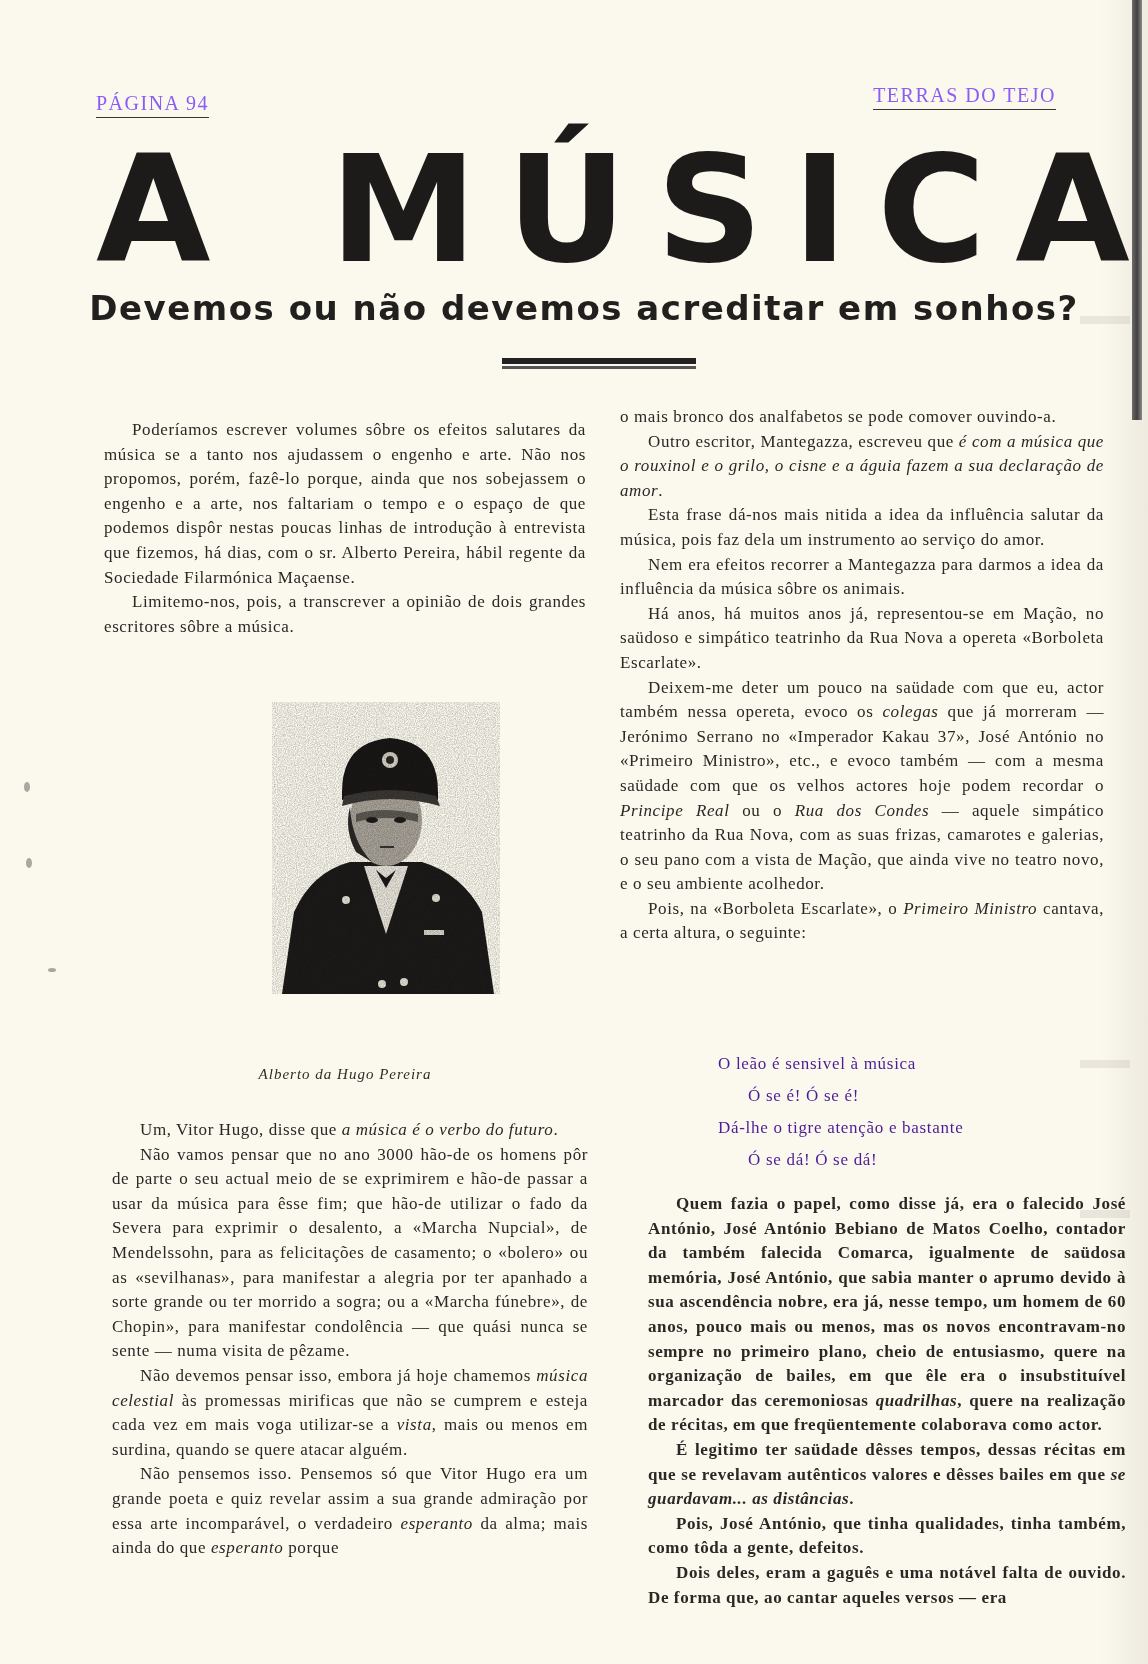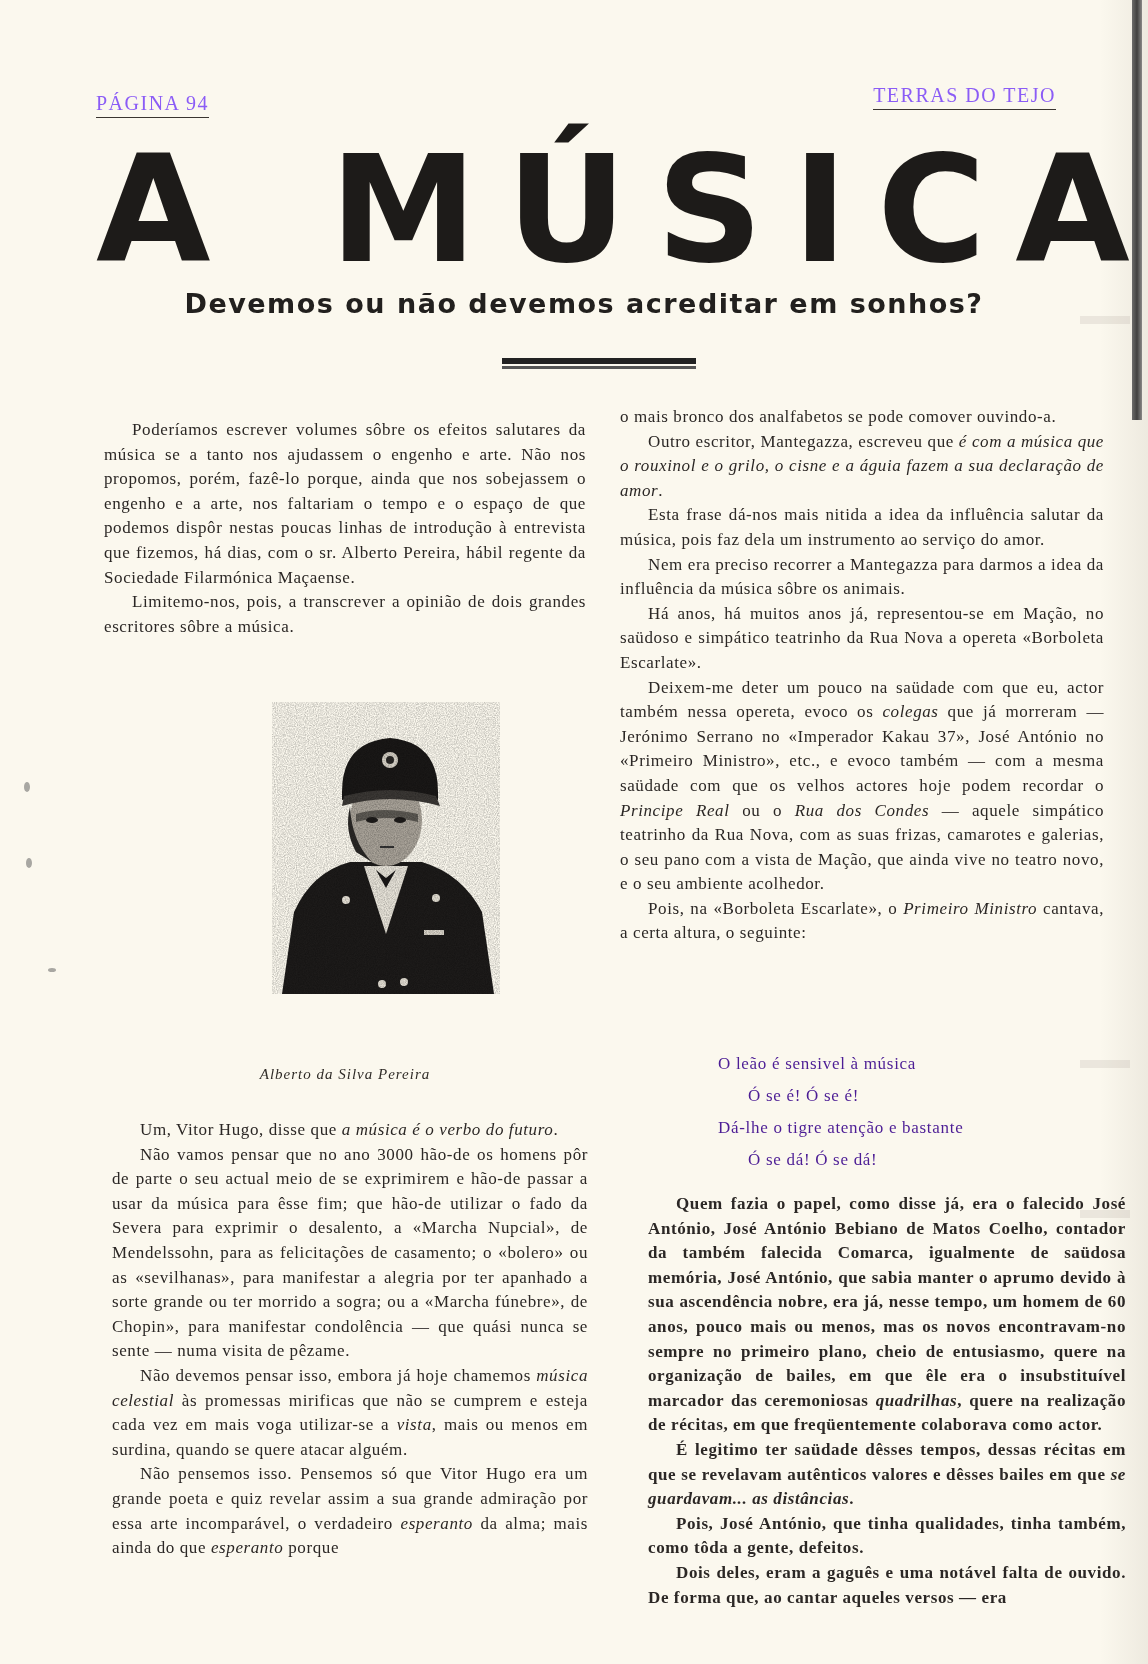--- a/index.html
+++ b/index.html
@@ -31,21 +31,21 @@
     position: absolute; top: 136px; left: 96px; width: 1034px;
     display: flex; justify-content: space-between; align-items: flex-end;
     font-family: "DejaVu Sans", sans-serif; font-weight: 900;
     font-size: 148px; line-height: 1; color: #1d1b19;
     letter-spacing: 0;
   }
   .main-title span { display: inline-block; transform: scaleX(1.0); }
   .subtitle {
     position: absolute; top: 288px; left: 0; width: 1148px; text-align: center;
     font-family: "DejaVu Sans", sans-serif; font-weight: bold;
-    font-size: 27px; letter-spacing: 1.5px; color: #22201e;
+    font-size: 34px; letter-spacing: 1.5px; color: #22201e;
     padding-left: 20px; box-sizing: border-box;
   }
   .divider {
     position: absolute; top: 358px; left: 502px; width: 194px; height: 6px;
     background: #222; border-bottom: 2px solid #fbf8ee;
     box-shadow: 0 3px 0 #555;
   }
   .col {
     position: absolute; font-family: "Liberation Serif", serif;
     font-size: 17px; line-height: 24.6px; color: #2b2725;
@@ -127,34 +127,34 @@
       <circle cx="118" cy="58" r="8" fill="#d7d2c7"></circle>
       <circle cx="118" cy="58" r="4" fill="#2a2826"></circle>
       <circle cx="74" cy="198" r="4" fill="#e6e1d6"></circle>
       <circle cx="164" cy="196" r="4" fill="#e6e1d6"></circle>
       <rect x="152" y="228" width="20" height="5" fill="#d9d4c9"></rect>
       <circle cx="110" cy="282" r="4" fill="#e6e1d6"></circle>
       <circle cx="132" cy="280" r="4" fill="#e6e1d6"></circle>
     </g>
     <rect width="228" height="292" fill="#fbf8ee" filter="url(#grain)" opacity=".35"></rect>
   </svg>
-  <div class="caption">Alberto da Silva Pereira</div>
+  <div class="caption">Alberto da Hugo Pereira</div>
 
   <div class="col left-bottom">
     <p><span>Um, Vitor Hugo, disse que </span><em>a música é o verbo do futuro</em><span>.</span></p>
     <p>Não vamos pensar que no ano 3000 hão-de os homens pôr de parte o seu actual meio de se exprimirem e hão-de passar a usar da música para êsse fim; que hão-de utilizar o fado da Severa para exprimir o desalento, a «Marcha Nupcial», de Mendelssohn, para as felicitações de casamento; o «bolero» ou as «sevilhanas», para manifestar a alegria por ter apanhado a sorte grande ou ter morrido a sogra; ou a «Marcha fúnebre», de Chopin», para manifestar condolência — que quási nunca se sente — numa visita de pêzame.</p>
     <p><span>Não devemos pensar isso, embora já hoje chamemos </span><em>música celestial</em><span> às promessas mirificas que não se cumprem e esteja cada vez em mais voga utilizar-se a </span><em>vista</em><span>, mais ou menos em surdina, quando se quere atacar alguém.</span></p>
     <p><span>Não pensemos isso. Pensemos só que Vitor Hugo era um grande poeta e quiz revelar assim a sua grande admiração por essa arte incomparável, o verdadeiro </span><em>esperanto</em><span> da alma; mais ainda do que </span><em>esperanto</em><span> porque</span></p>
   </div>
 
   <div class="col right-col">
     <p class="noindent">o mais bronco dos analfabetos se pode comover ouvindo-a.</p>
     <p><span>Outro escritor, Mantegazza, escreveu que </span><em>é com a música que o rouxinol e o grilo, o cisne e a águia fazem a sua declaração de amor</em><span>.</span></p>
     <p>Esta frase dá-nos mais nitida a idea da influência salutar da música, pois faz dela um instrumento ao serviço do amor.</p>
-    <p>Nem era preciso recorrer a Mantegazza para darmos a idea da influência da música sôbre os animais.</p>
+    <p>Nem era efeitos recorrer a Mantegazza para darmos a idea da influência da música sôbre os animais.</p>
     <p>Há anos, há muitos anos já, representou-se em Mação, no saüdoso e simpático teatrinho da Rua Nova a opereta «Borboleta Escarlate».</p>
     <p><span>Deixem-me deter um pouco na saüdade com que eu, actor também nessa opereta, evoco os </span><em>colegas</em><span> que já morreram — Jerónimo Serrano no «Imperador Kakau 37», José António no «Primeiro Ministro», etc., e evoco também — com a mesma saüdade com que os velhos actores hoje podem recordar o </span><em>Principe Real</em><span> ou o </span><em>Rua dos Condes</em><span> — aquele simpático teatrinho da Rua Nova, com as suas frizas, camarotes e galerias, o seu pano com a vista de Mação, que ainda vive no teatro novo, e o seu ambiente acolhedor.</span></p>
     <p><span>Pois, na «Borboleta Escarlate», o </span><em>Primeiro Ministro</em><span> cantava, a certa altura, o seguinte:</span></p>
   </div>
 
   <div class="verse" style="top:1048px;">
     <div style="padding-left:98px">O leão é sensivel à música</div>
     <div style="padding-left:128px">Ó se é! Ó se é!</div>
     <div style="padding-left:98px">Dá-lhe o tigre atenção e bastante</div>
     <div style="padding-left:128px">Ó se dá! Ó se dá!</div>

